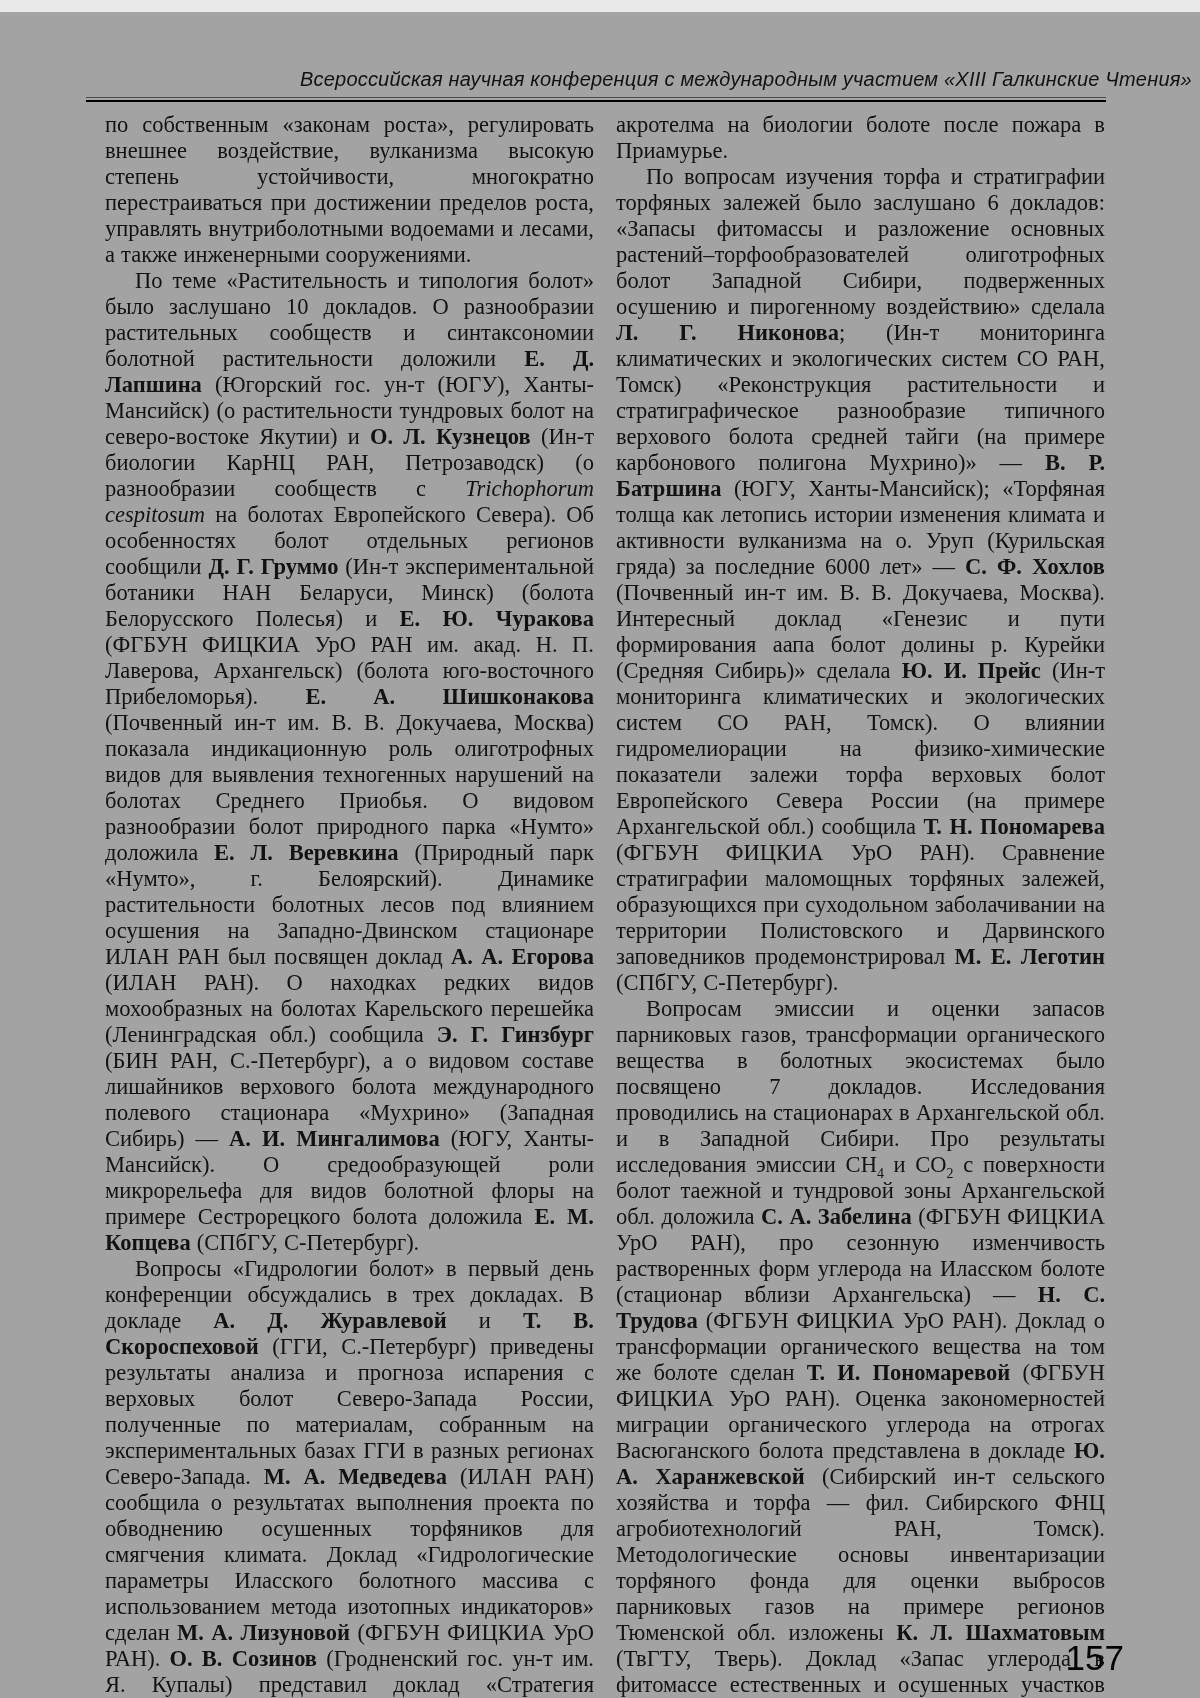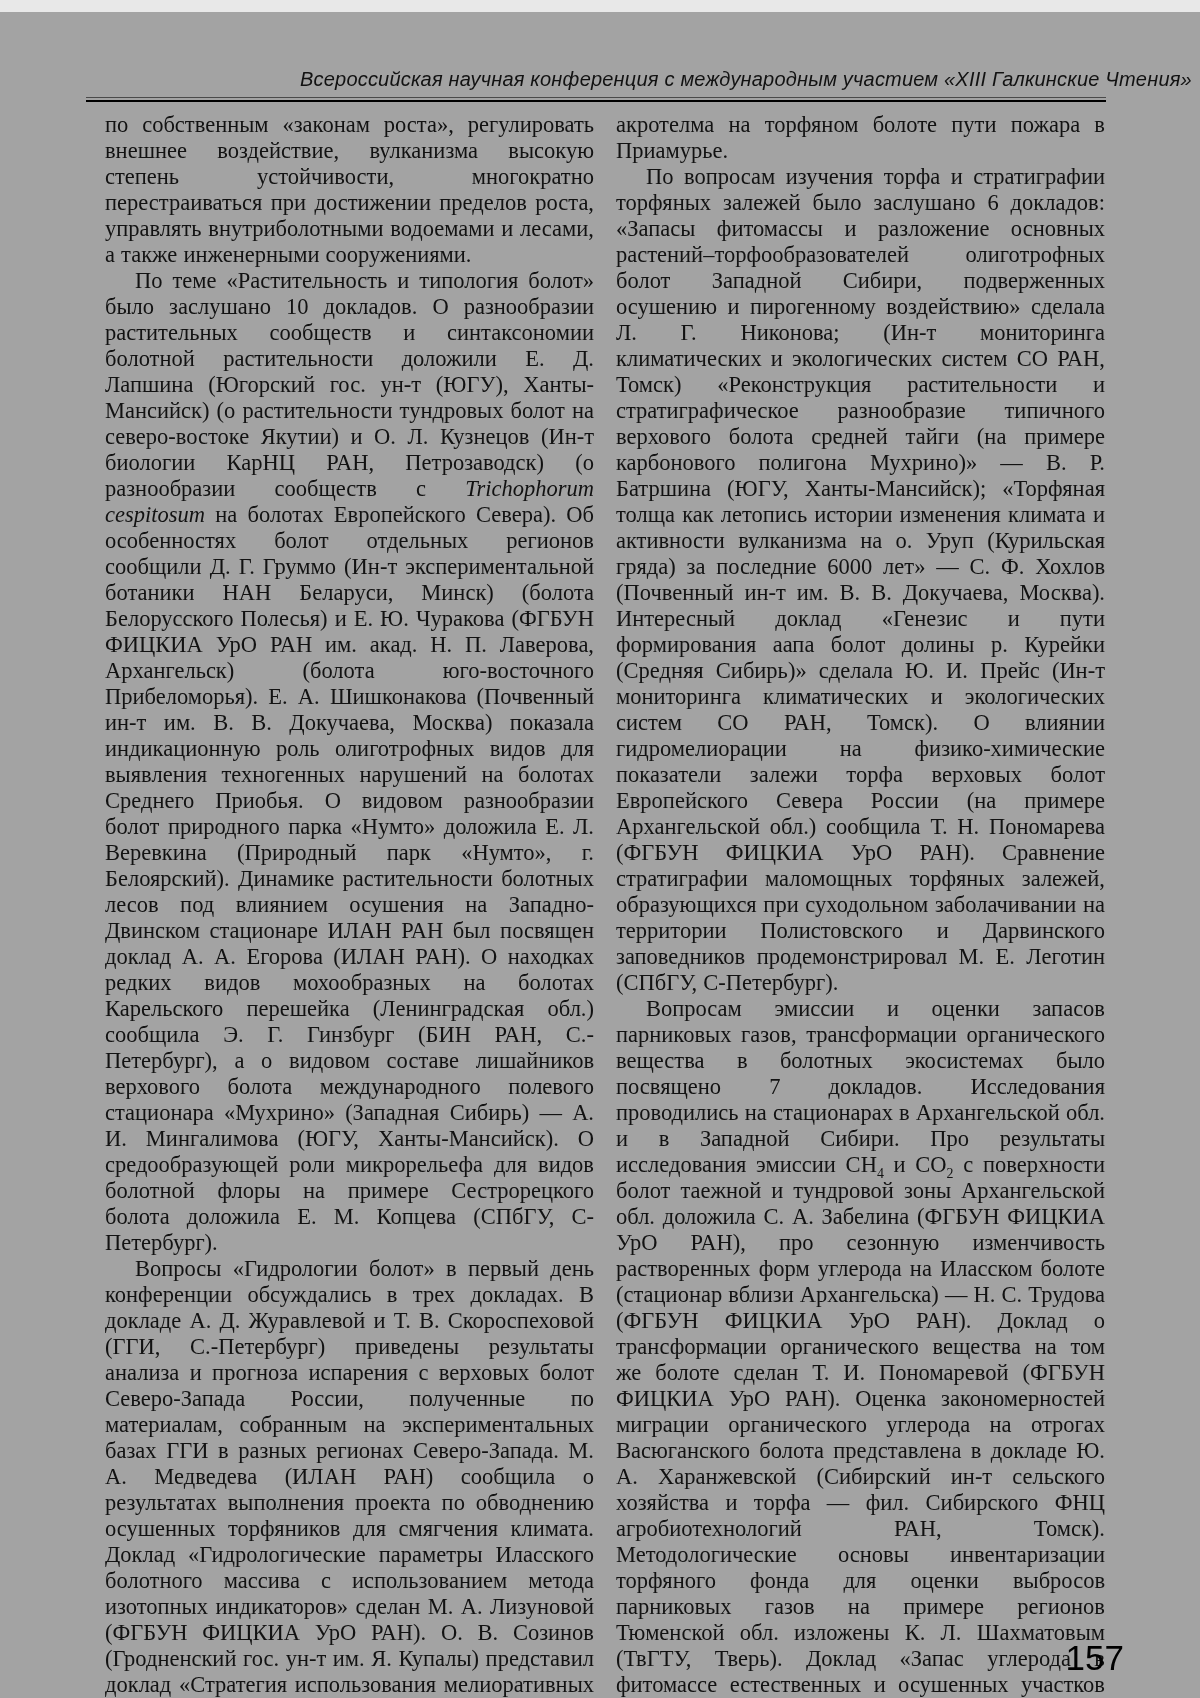--- a/index.html
+++ b/index.html
@@ -50,21 +50,21 @@
     text-align: justify;
   }
   .col p.para {
     margin: 0;
     text-align: justify;
     hyphens: auto;
     -webkit-hyphens: auto;
     word-spacing: 0.02em;
   }
   .col p.para.indent { text-indent: 30px; }
-  .col b { font-weight: normal; }
+  .col b { font-weight: bold; }
   .col i { font-style: italic; }
   .col sub { font-size: 62%; line-height: 0; vertical-align: sub; }
   .page-number {
     position: absolute;
     top: 1626px;
     right: 76px;
     font-family: "Liberation Sans", sans-serif;
     font-size: 35px;
     color: #000;
   }
@@ -76,20 +76,20 @@
   <div class="running-head">Всероссийская научная конференция с международным участием «XIII Галкинские Чтения»</div>
   <div class="head-rule"></div>
 
   <div class="columns">
     <div class="col">
         <p class="para"><span>по собственным «законам роста», регулировать внешнее воздействие, вулканизма высокую степень устойчивости, многократно перестраиваться при достижении пределов роста, управлять внутриболотными водоемами и лесами, а также инженерными сооружениями.</span></p>
         <p class="para indent"><span>По теме «Растительность и типология болот» было заслушано 10 докладов. О разнообразии растительных сообществ и синтаксономии болотной растительности доложили </span><b>Е. Д. Лапшина</b><span> (Югорский гос. ун-т (ЮГУ), Ханты-Мансийск) (о растительности тундровых болот на северо-востоке Якутии) и </span><b>О. Л. Кузнецов</b><span> (Ин-т биологии КарНЦ РАН, Петрозаводск) (о разнообразии сообществ с </span><i>Trichophorum cespitosum</i><span> на болотах Европейского Севера). Об особенностях болот отдельных регионов сообщили </span><b>Д. Г. Груммо</b><span> (Ин-т экспериментальной ботаники НАН Беларуси, Минск) (болота Белорусского Полесья) и </span><b>Е. Ю. Чуракова</b><span> (ФГБУН ФИЦКИА УрО РАН им. акад. Н. П. Лаверова, Архангельск) (болота юго-восточного Прибеломорья). </span><b>Е. А. Шишконакова</b><span> (Почвенный ин-т им. В. В. Докучаева, Москва) показала индикационную роль олиготрофных видов для выявления техногенных нарушений на болотах Среднего Приобья. О видовом разнообразии болот природного парка «Нумто» доложила </span><b>Е. Л. Веревкина</b><span> (Природный парк «Нумто», г. Белоярский). Динамике растительности болотных лесов под влиянием осушения на Западно-Двинском стационаре ИЛАН РАН был посвящен доклад </span><b>А. А. Егорова</b><span> (ИЛАН РАН). О находках редких видов мохообразных на болотах Карельского перешейка (Ленинградская обл.) сообщила </span><b>Э. Г. Гинзбург</b><span> (БИН РАН, С.-Петербург), а о видовом составе лишайников верхового болота международного полевого стационара «Мухрино» (Западная Сибирь) — </span><b>А. И. Мингалимова</b><span> (ЮГУ, Ханты-Мансийск). О средообразующей роли микрорельефа для видов болотной флоры на примере Сестрорецкого болота доложила </span><b>Е. М. Копцева</b><span> (СПбГУ, С-Петербург).</span></p>
         <p class="para indent"><span>Вопросы «Гидрологии болот» в первый день конференции обсуждались в трех докладах. В докладе </span><b>А. Д. Журавлевой</b><span> и </span><b>Т. В. Скороспеховой</b><span> (ГГИ, С.-Петербург) приведены результаты анализа и прогноза испарения с верховых болот Северо-Запада России, полученные по материалам, собранным на экспериментальных базах ГГИ в разных регионах Северо-Запада. </span><b>М. А. Медведева</b><span> (ИЛАН РАН) сообщила о результатах выполнения проекта по обводнению осушенных торфяников для смягчения климата. Доклад «Гидрологические параметры Иласского болотного массива с использованием метода изотопных индикаторов» сделан </span><b>М. А. Лизуновой</b><span> (ФГБУН ФИЦКИА УрО РАН). </span><b>О. В. Созинов</b><span> (Гродненский гос. ун-т им. Я. Купалы) представил доклад «Стратегия использования мелиоративных систем и осушенных торфяников в охранной зоне национального парка «Беловежская пуща».</span></p>
       </div>
     <div class="col">
-        <p class="para"><span>акротелма на торфяном болоте пути пожара в Приамурье.</span></p>
+        <p class="para"><span>акротелма на биологии болоте после пожара в Приамурье.</span></p>
         <p class="para indent"><span>По вопросам изучения торфа и стратиграфии торфяных залежей было заслушано 6 докладов: «Запасы фитомассы и разложение основных растений–торфообразователей олиготрофных болот Западной Сибири, подверженных осушению и пирогенному воздействию» сделала </span><b>Л. Г. Никонова</b><span>; (Ин-т мониторинга климатических и экологических систем СО РАН, Томск) «Реконструкция растительности и стратиграфическое разнообразие типичного верхового болота средней тайги (на примере карбонового полигона Мухрино)» — </span><b>В. Р. Батршина</b><span> (ЮГУ, Ханты-Мансийск); «Торфяная толща как летопись истории изменения климата и активности вулканизма на о. Уруп (Курильская гряда) за последние 6000 лет» — </span><b>С. Ф. Хохлов</b><span> (Почвенный ин-т им. В. В. Докучаева, Москва). Интересный доклад «Генезис и пути формирования аапа болот долины р. Курейки (Средняя Сибирь)» сделала </span><b>Ю. И. Прейс</b><span> (Ин-т мониторинга климатических и экологических систем СО РАН, Томск). О влиянии гидромелиорации на физико-химические показатели залежи торфа верховых болот Европейского Севера России (на примере Архангельской обл.) сообщила </span><b>Т. Н. Пономарева</b><span> (ФГБУН ФИЦКИА УрО РАН). Сравнение стратиграфии маломощных торфяных залежей, образующихся при суходольном заболачивании на территории Полистовского и Дарвинского заповедников продемонстрировал </span><b>М. Е. Леготин</b><span> (СПбГУ, С-Петербург).</span></p>
         <p class="para indent"><span>Вопросам эмиссии и оценки запасов парниковых газов, трансформации органического вещества в болотных экосистемах было посвящено 7 докладов. Исследования проводились на стационарах в Архангельской обл. и в Западной Сибири. Про результаты исследования эмиссии CH</span><sub>4</sub><span> и CO</span><sub>2</sub><span> с поверхности болот таежной и тундровой зоны Архангельской обл. доложила </span><b>С. А. Забелина</b><span> (ФГБУН ФИЦКИА УрО РАН), про сезонную изменчивость растворенных форм углерода на Иласском болоте (стационар вблизи Архангельска) — </span><b>Н. С. Трудова</b><span> (ФГБУН ФИЦКИА УрО РАН). Доклад о трансформации органического вещества на том же болоте сделан </span><b>Т. И. Пономаревой</b><span> (ФГБУН ФИЦКИА УрО РАН). Оценка закономерностей миграции органического углерода на отрогах Васюганского болота представлена в докладе </span><b>Ю. А. Харанжевской</b><span> (Сибирский ин-т сельского хозяйства и торфа — фил. Сибирского ФНЦ агробиотехнологий РАН, Томск). Методологические основы инвентаризации торфяного фонда для оценки выбросов парниковых газов на примере регионов Тюменской обл. изложены </span><b>К. Л. Шахматовым</b><span> (ТвГТУ, Тверь). Доклад «Запас углерода в фитомассе естественных и осушенных участков верховых болот лесоболотного стационара Киндасово (Карелия)» сделан </span></p>
       </div>
   </div>
 
   <div class="page-number">157</div>
 </div>
 
 </body></html>

